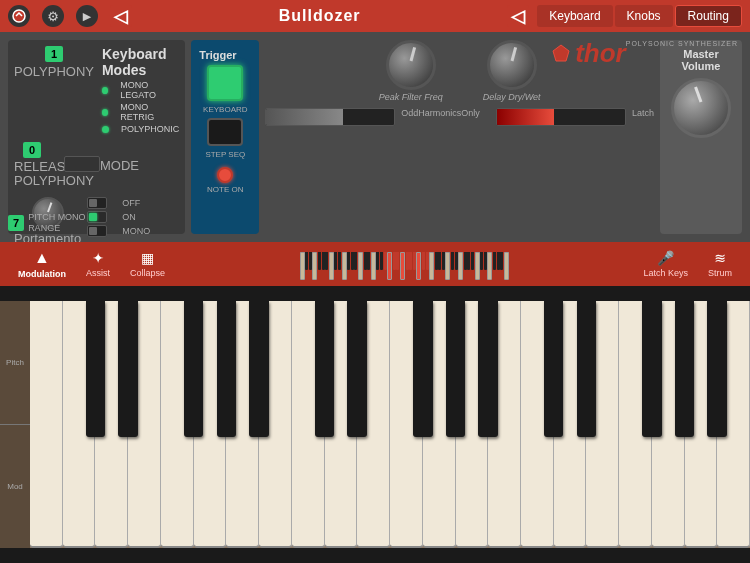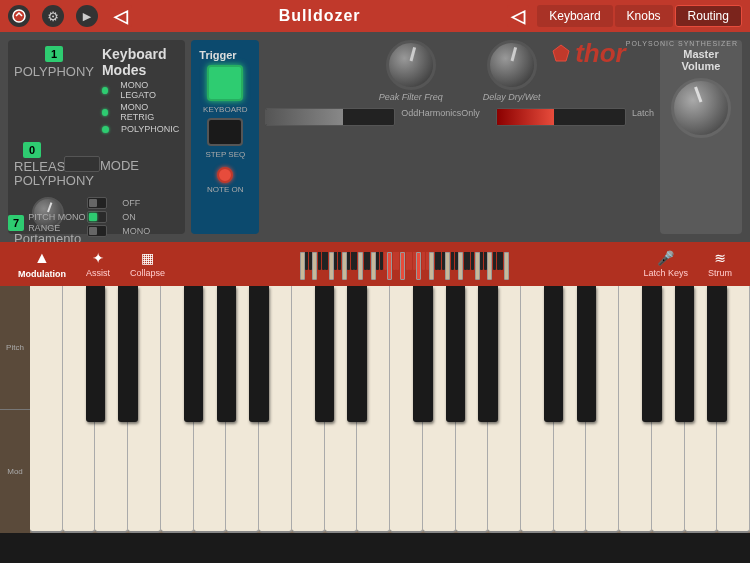--- a/index.html
+++ b/index.html
@@ -544,20 +544,21 @@
       height: 55%;
       display: flex;
       pointer-events: none;
     }
 
     
     .bottom-area {
       display: flex;
       flex-direction: column;
       height: 247px;
+      margin-top: 15px;
     }
   </style>
 </head>
 <body>
 
 <div class="top-bar">
   <div class="top-bar-left">
     <div class="icon-circle">
       <svg width="14" height="14" viewBox="0 0 14 14">
           <circle cx="7" cy="7" r="6" fill="#c0392b" stroke="#fff" stroke-width="1.5"></circle>

